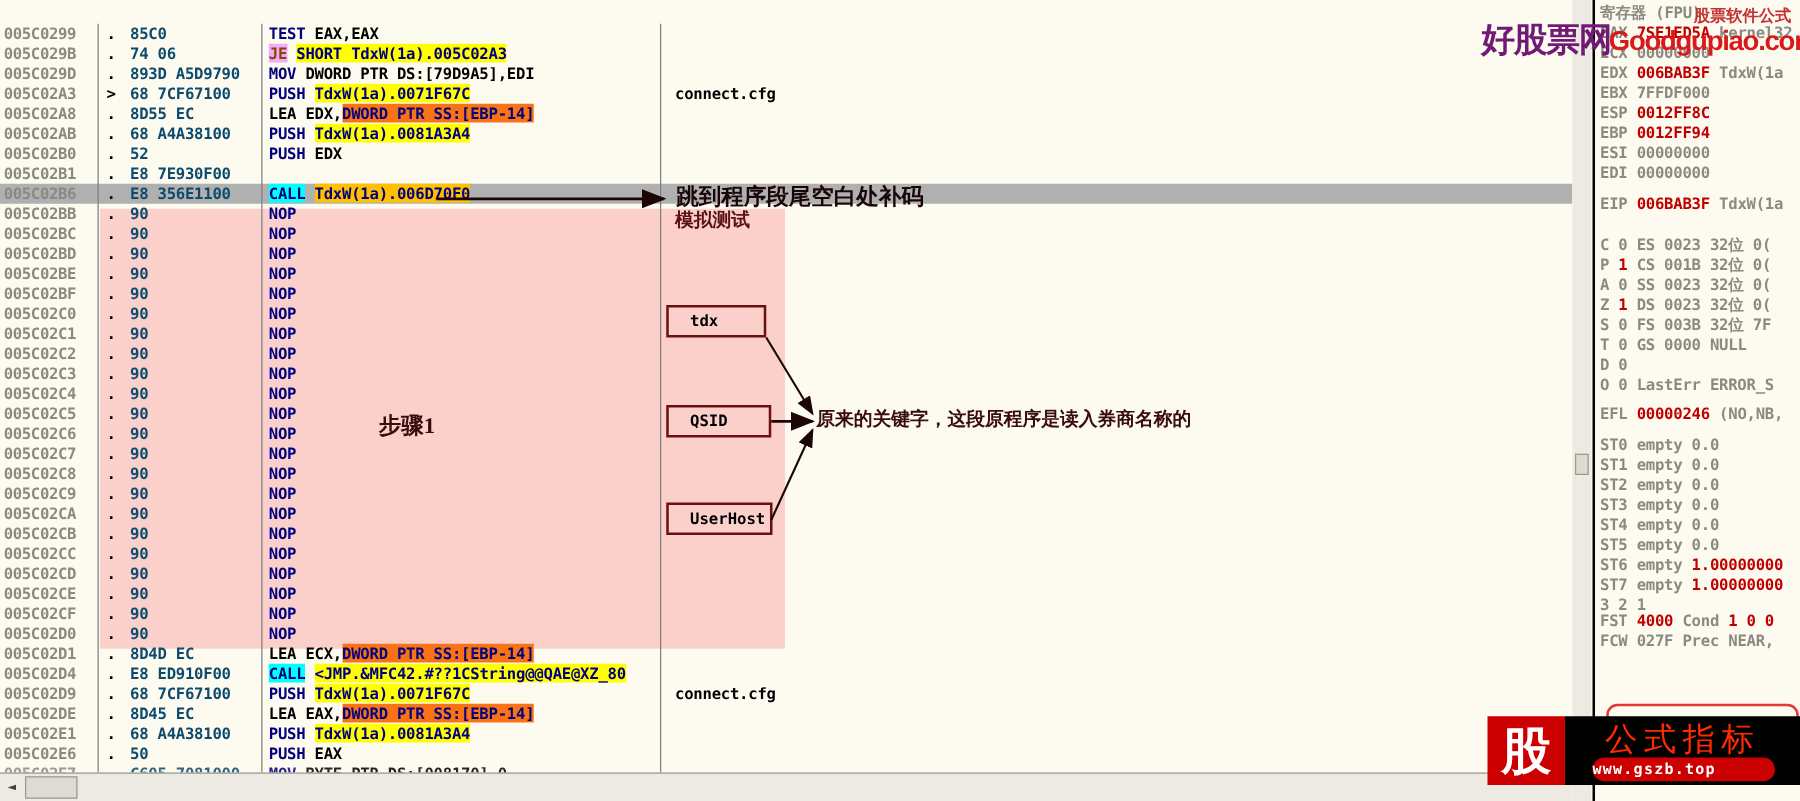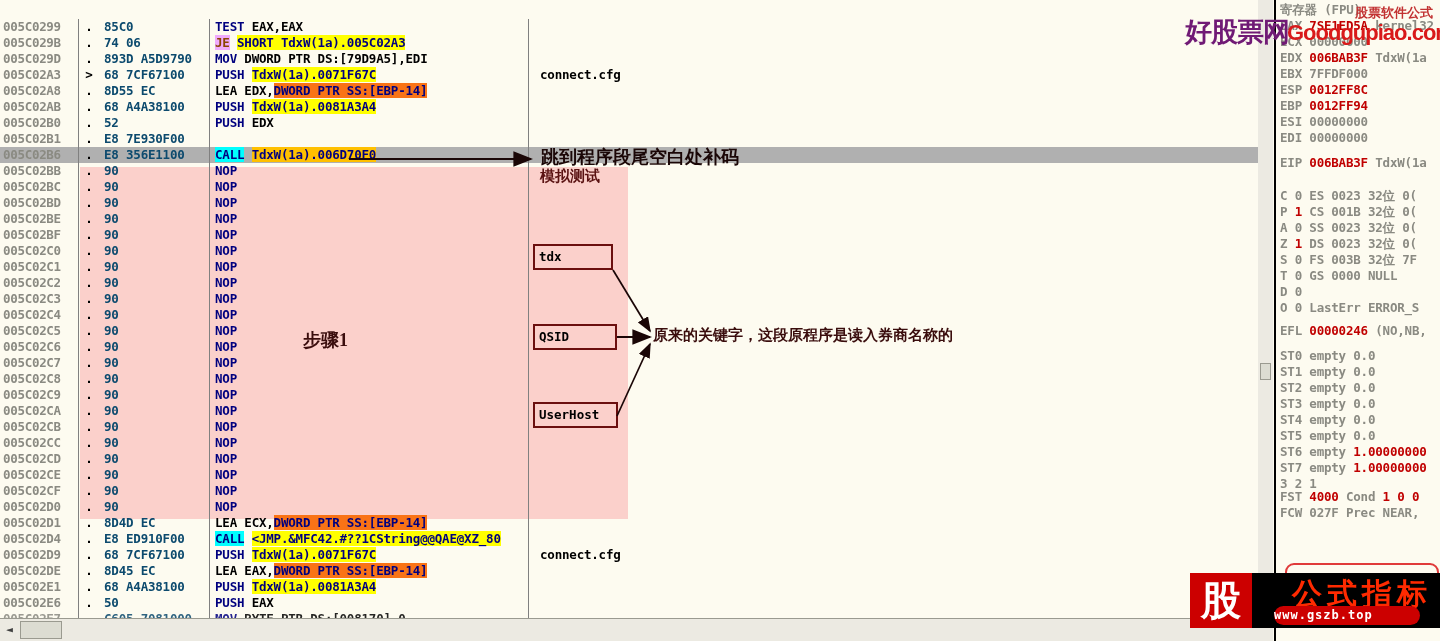--- a/index.html
+++ b/index.html
@@ -38,21 +38,21 @@
   .k-dark{color:#000;}
   .hl-yellow{background:#ffff00;}
   .hl-cyan{background:#f97316;}
   .hl-orange{background:#ffc000;}
   .op-call{color:#00007f;background:#00ffff;font-weight:bold;}
   .op-je{color:#8b4500;background:#f0abfc;font-weight:bold;}
 
   
   .ann-box{position:absolute;border:2px solid #6b0f0f;background:#fbd0cb;
     font-family:"DejaVu Sans Mono",monospace;font-size:12.5px;font-weight:bold;color:#000;
-    line-height:22px;padding-left:4px;box-sizing:border-box;}
+    line-height:22px;padding-left:17px;box-sizing:border-box;}
   .ann-text{position:absolute;font-family:"Liberation Serif","DejaVu Serif",serif;
     color:#3a0d0d;font-weight:bold;}
 
   
   #vscroll{position:absolute;left:1258px;top:0;width:15px;height:641px;background:#eceae2;}
   #vscroll .thumb{position:absolute;left:2px;top:363px;width:11px;height:17px;background:#dcdcd2;
      border:1px solid #9a9a90;box-sizing:border-box;}
   #reg-pane{position:absolute;left:1274px;top:0;width:166px;height:641px;background:#fdfbf0;
     border-left:2px solid #000;box-sizing:border-box;overflow:hidden;}
   .reg-line{position:absolute;left:4px;font-size:12.5px;font-family:"DejaVu Sans Mono",monospace;
@@ -71,22 +71,22 @@
   #wm-top .sub{position:absolute;left:170px;top:-8px;font-family:"Liberation Sans","DejaVu Sans",sans-serif;
      font-size:13px;font-weight:bold;color:#c23232;}
 
   #redbox{position:absolute;left:1285px;top:563px;width:150px;height:48px;
      border:2px solid #e03a3a;border-radius:9px;background:#fdfbf0;}
   #banner{position:absolute;left:1190px;top:573px;width:250px;height:55px;}
   #banner .left{position:absolute;left:0;top:0;width:62px;height:55px;background:#cc0000;
      font-family:"Liberation Serif","DejaVu Serif",serif;font-size:40px;font-weight:bold;color:#fff;
      text-align:center;line-height:55px;}
   #banner .right{position:absolute;left:62px;top:0;width:188px;height:55px;background:#000;}
-  #banner .bt{position:absolute;left:8px;top:1px;width:172px;text-align:right;
-     font-family:"Liberation Sans","DejaVu Sans",sans-serif;font-size:30px;font-weight:bold;
+  #banner .bt{position:absolute;left:8px;top:1px;width:172px;text-align:center;
+     font-family:"Liberation Sans","DejaVu Sans",sans-serif;font-size:26px;font-weight:normal;
      color:#ff2a00;letter-spacing:5px;}
   #banner .burl{position:absolute;left:22px;top:33px;width:146px;height:19px;background:#cc0000;
      border-radius:10px;line-height:19px;
      font-family:"DejaVu Sans Mono",monospace;font-size:12px;font-weight:bold;color:#fff;letter-spacing:1px;}
 
   
   #hscroll{position:absolute;left:0;top:618px;width:1258px;height:23px;background:#eceae2;
      border-top:1px solid #9a9a90;box-sizing:border-box;}
   #hscroll .arrow{position:absolute;left:2px;top:3px;width:15px;height:16px;color:#404040;
      font-size:11px;line-height:16px;text-align:center;}

